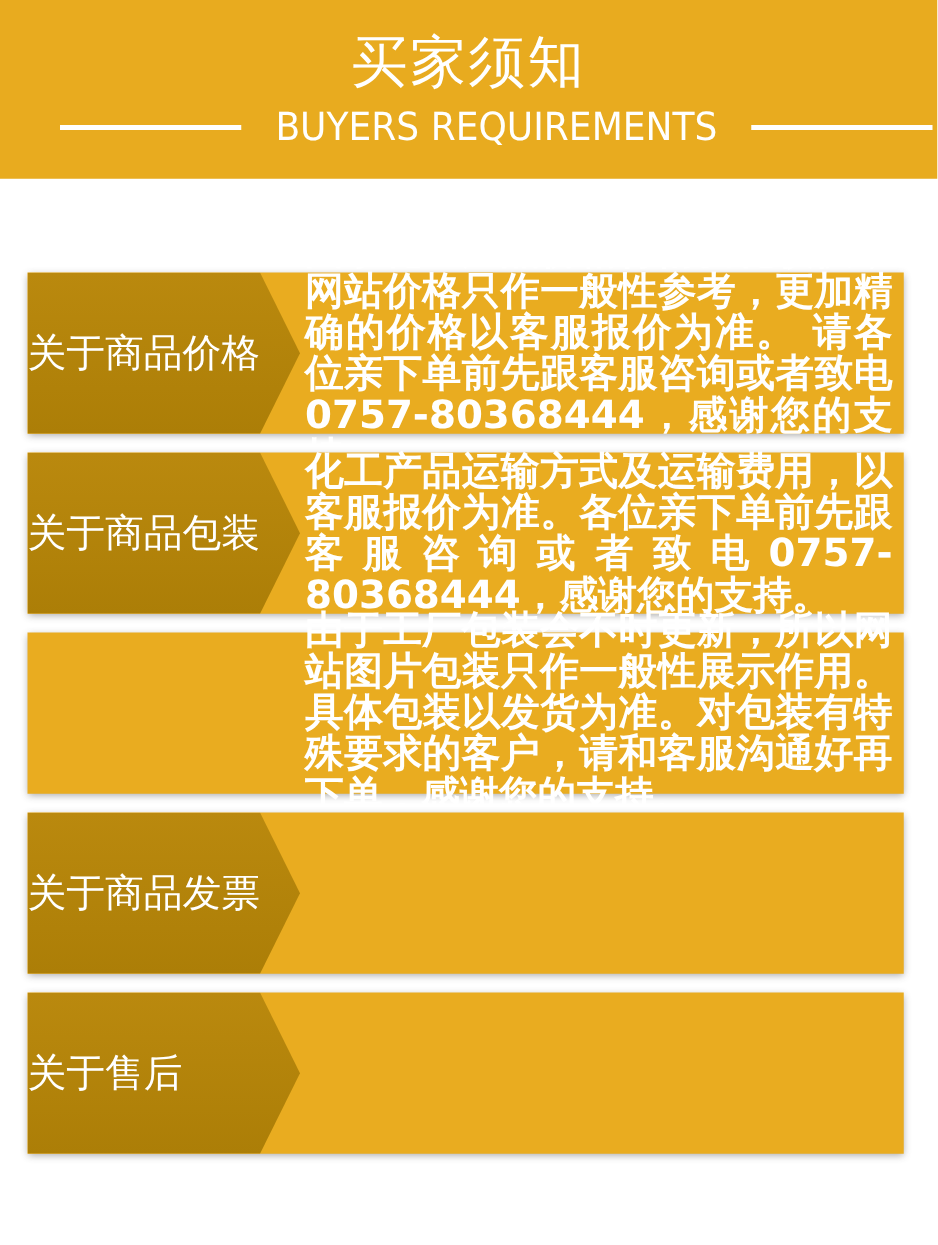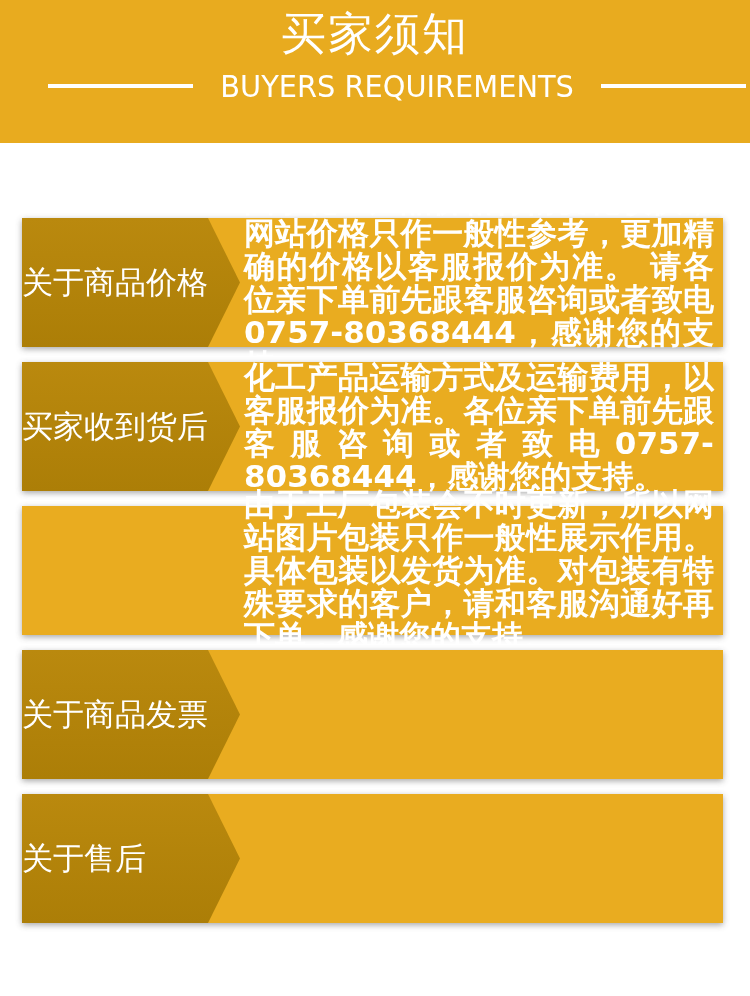--- a/index.html
+++ b/index.html
@@ -14,21 +14,21 @@
 
   
   .banner {
     width: 750px;
     height: 143px;
     background: #E8AB1F;
     display: flex;
     flex-direction: column;
     align-items: center;
     justify-content: flex-start;
-    padding-top: 8px;
+    padding-top: 24px;
   }
   .banner-title {
     color: #ffffff;
     font-size: 45px;
     font-weight: 400;
     line-height: 52px;
     letter-spacing: 2px;
     text-align: center;
   }
   .banner-sub {
@@ -116,21 +116,21 @@
 
   <div class="section">
     <div class="section-label">
       <span class="label-text">关于商品价格</span>
     </div>
     <div class="section-text">由于化工产品价格行情变化较快，网站价格只作一般性参考，更加精确的价格以客服报价为准。 请各位亲下单前先跟客服咨询或者致电0757-80368444，感谢您的支持。</div>
   </div>
 
   <div class="section">
     <div class="section-label">
-      <span class="label-text">买家收到货后</span>
+      <span class="label-text">关于商品包装</span>
     </div>
     <div class="section-text">化工产品运输方式及运输费用，以客服报价为准。各位亲下单前先跟客服咨询或者致电0757-80368444，感谢您的支持。</div>
   </div>
 
   <div class="section">
     <div class="section-text">由于工厂包装会不时更新，所以网站图片包装只作一般性展示作用。具体包装以发货为准。对包装有特殊要求的客户，请和客服沟通好再下单，感谢您的支持。</div>
   </div>
 
   <div class="section">
     <div class="section-label">

